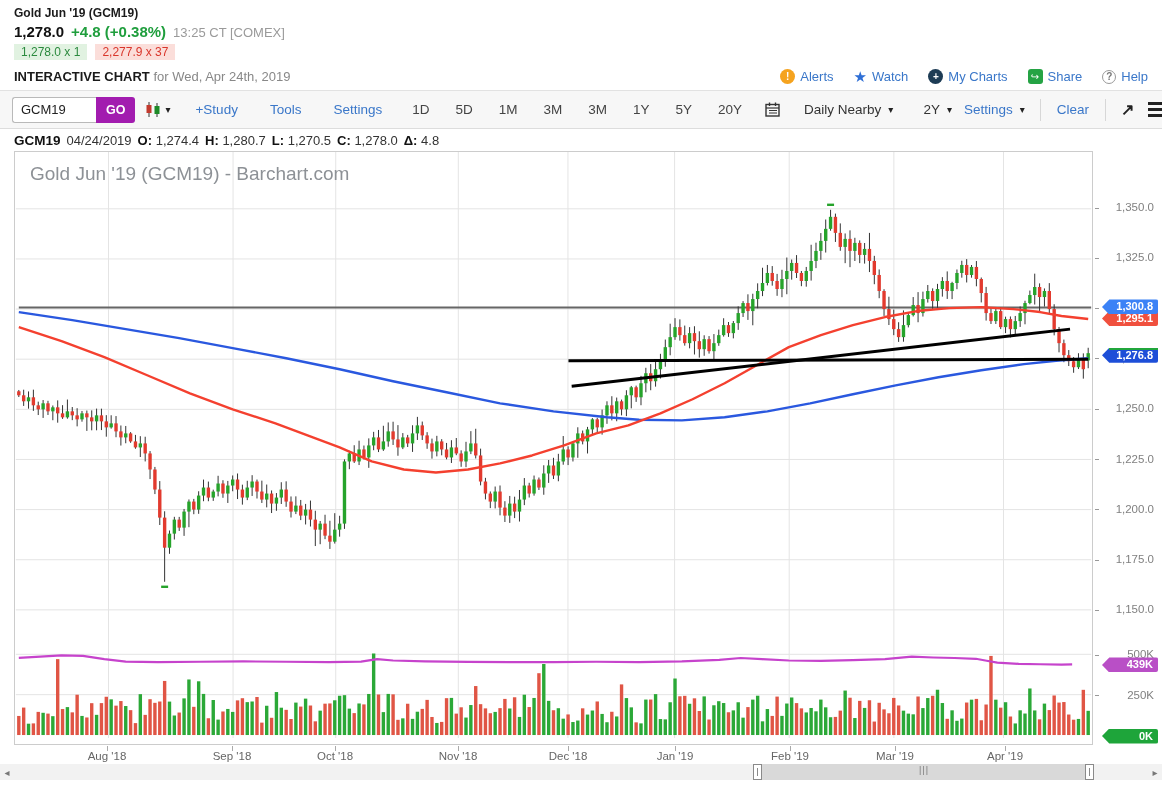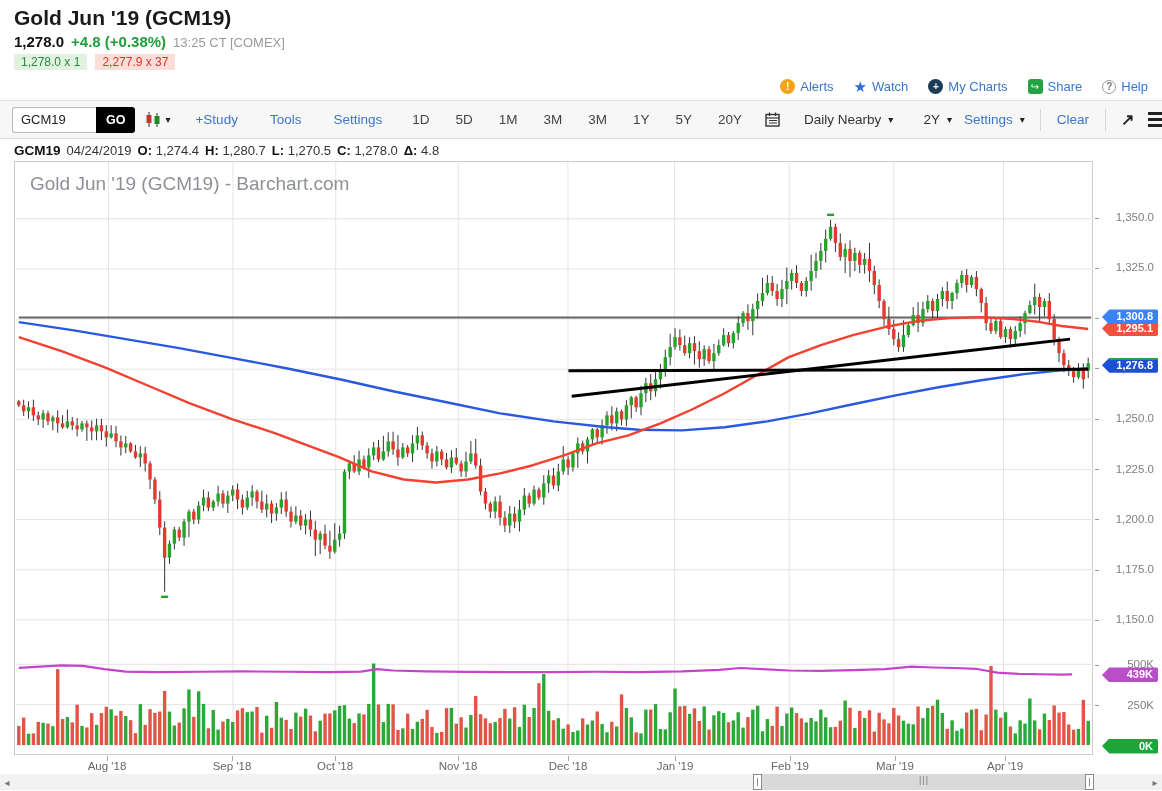--- a/index.html
+++ b/index.html
@@ -2,21 +2,21 @@
 <html><head>
 <meta charset="utf-8">
 <style>
   * { margin:0; padding:0; box-sizing:border-box; }
   html,body { width:1162px; height:791px; overflow:hidden; background:#fff;
     font-family:"Liberation Sans", sans-serif; }
   .app { width:1162px; height:791px; position:relative; background:#fff; }
 
   
   .hdr { padding:6px 14px 0 14px; }
-  .hdr-title { font-size:21px; font-weight:bold; color:#1a1a1a; }
+  .hdr-title { font-size:12px; font-weight:bold; color:#1a1a1a; }
   .price-row { margin-top:3px; display:flex; align-items:baseline; gap:7px; }
   .last-price { font-size:15px; font-weight:bold; color:#111; }
   .chg { font-size:15px; font-weight:bold; color:#1f9e3d; }
   .qtime { font-size:13px; color:#9a9a9a; }
   .ba-row { margin-top:4px; display:flex; gap:8px; }
   .bid-box { background:#e1f2e1; color:#2b8a3e; font-size:12px; padding:1px 7px; }
   .ask-box { background:#fbdeda; color:#d9362b; font-size:12px; padding:1px 7px; }
 
   .banner { margin-top:4px; padding:5px 14px 6px 14px; border-bottom:1px solid #e2e2e2;
     display:flex; align-items:center; }
@@ -33,21 +33,21 @@
     color:#fff; align-items:center; justify-content:center; font-size:10px; }
   .help-icon { display:inline-flex; width:14px; height:14px; border-radius:50%; border:1px solid #999;
     color:#777; align-items:center; justify-content:center; font-size:10px; font-weight:bold; }
 
   
   .toolbar { height:38px; background:#f7f7f7; border-bottom:1px solid #ddd;
     display:flex; align-items:center; padding:0 12px; }
   .sym-input { width:84px; height:26px; border:1px solid #b9b9b9; border-right:none;
     border-radius:3px 0 0 3px; padding:0 8px; font-size:13px; color:#222;
     font-family:"Liberation Sans",sans-serif; }
-  .go-btn { height:26px; background:#000000; color:#fff; border:none; border-radius:0 3px 3px 0;
+  .go-btn { height:26px; background:#a21caf; color:#fff; border:none; border-radius:0 3px 3px 0;
     font-size:12.5px; font-weight:bold; padding:0 10px; cursor:pointer; }
   .ctype { display:flex; align-items:center; gap:3px; margin-left:10px; cursor:pointer; }
   .chev { font-size:10px; color:#222; }
   .vsep { width:1px; height:22px; background:#d7d7d7; margin:0 9px; }
   .tlink { color:#3a77c9; font-size:13.5px; padding:0 7px; cursor:pointer; white-space:nowrap; }
   .ranges { display:flex; align-items:center; gap:16px; }
   .range-btn { color:#444; font-size:13.5px; padding:2px 5px; cursor:pointer; white-space:nowrap; }
   .dropdown { display:flex; align-items:center; gap:7px; color:#333; font-size:13.5px;
     padding:0 6px; cursor:pointer; white-space:nowrap; }
   .tb-right { margin-left:auto; display:flex; align-items:center; }
@@ -101,20 +101,24 @@
       <span class="chg">+4.8 (+0.38%)</span>
       <span class="qtime">13:25 CT [COMEX]</span>
     </div>
     <div class="ba-row">
       <span class="bid-box">1,278.0 x 1</span>
       <span class="ask-box">2,277.9 x 37</span>
     </div>
   </div>
 
   <div class="banner">
+    <div class="banner-left">
+      <b>INTERACTIVE CHART</b>
+      <span>for Wed, Apr 24th, 2019</span>
+    </div>
     <div class="banner-links" id="banner-links">
         <span class="blink">
           <span class="icon-circle alert-icon">!</span>
           <span>Alerts</span>
         </span>
         <span class="blink">
           <span class="star-icon">★</span>
           <span>Watch</span>
         </span>
         <span class="blink">

